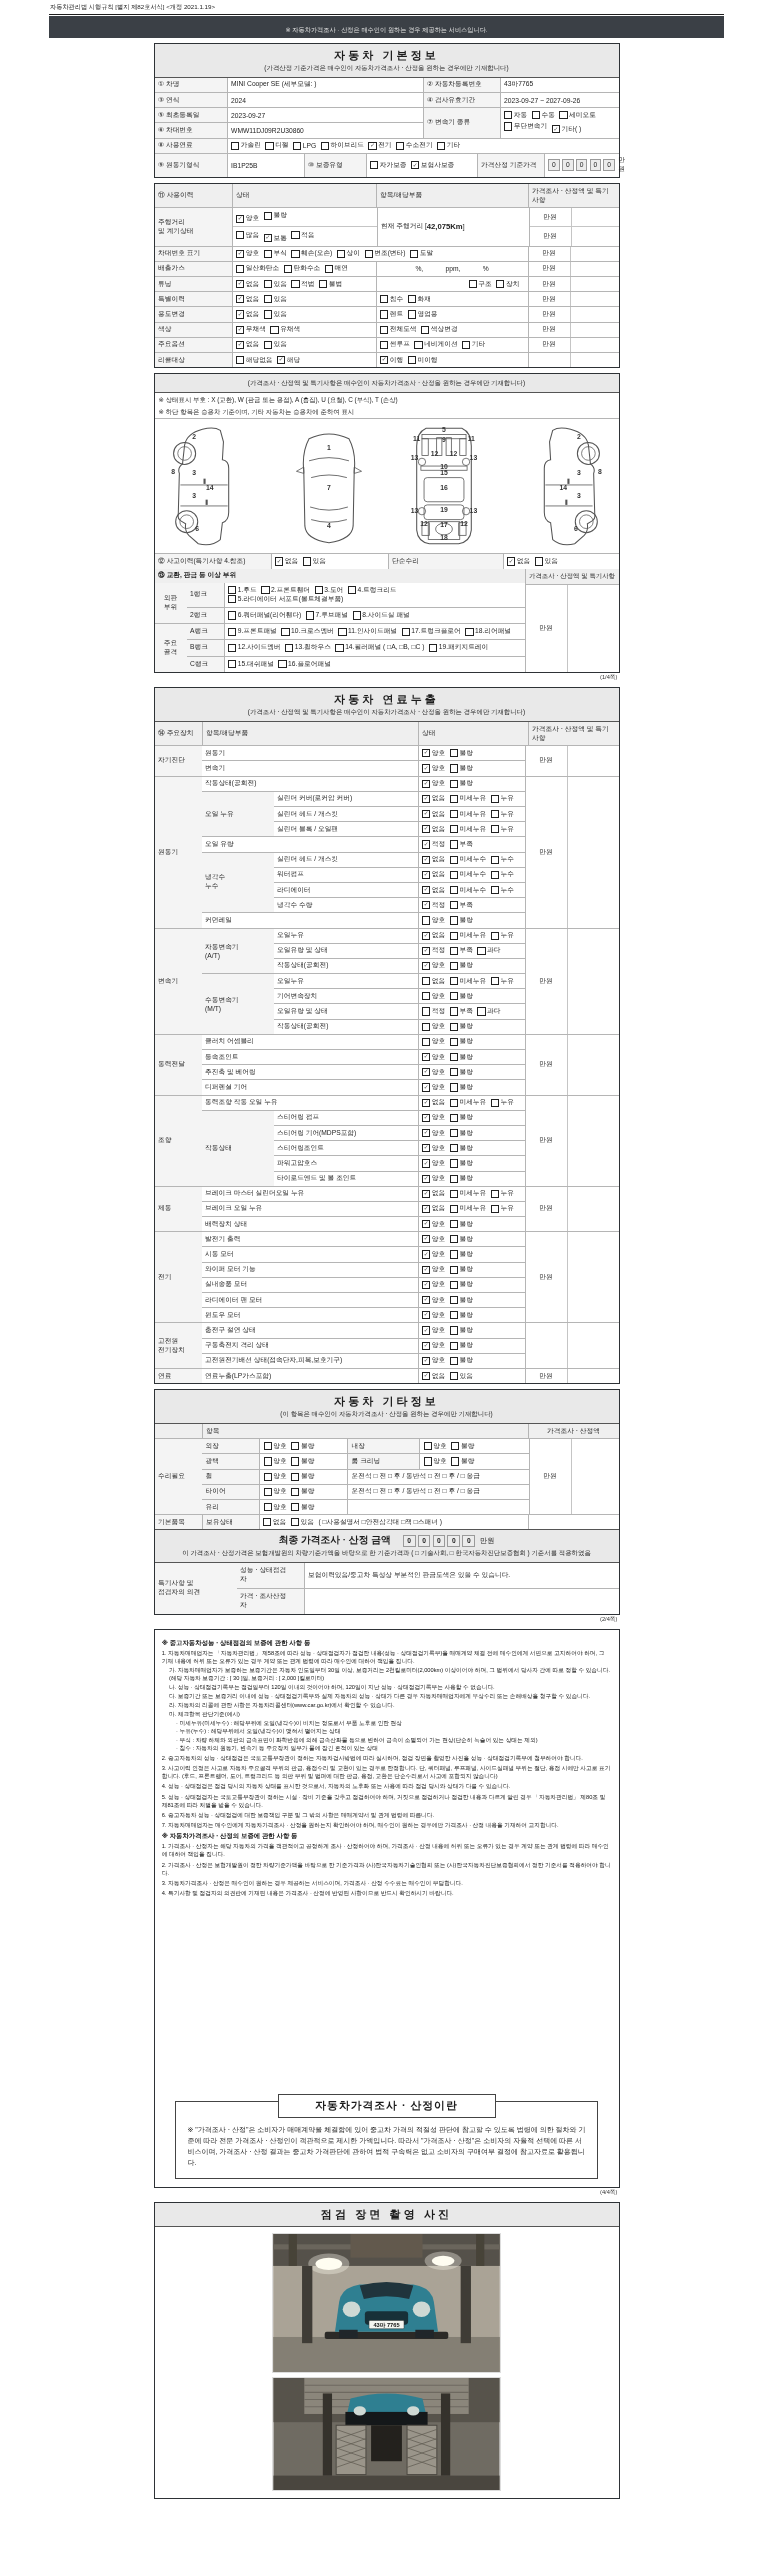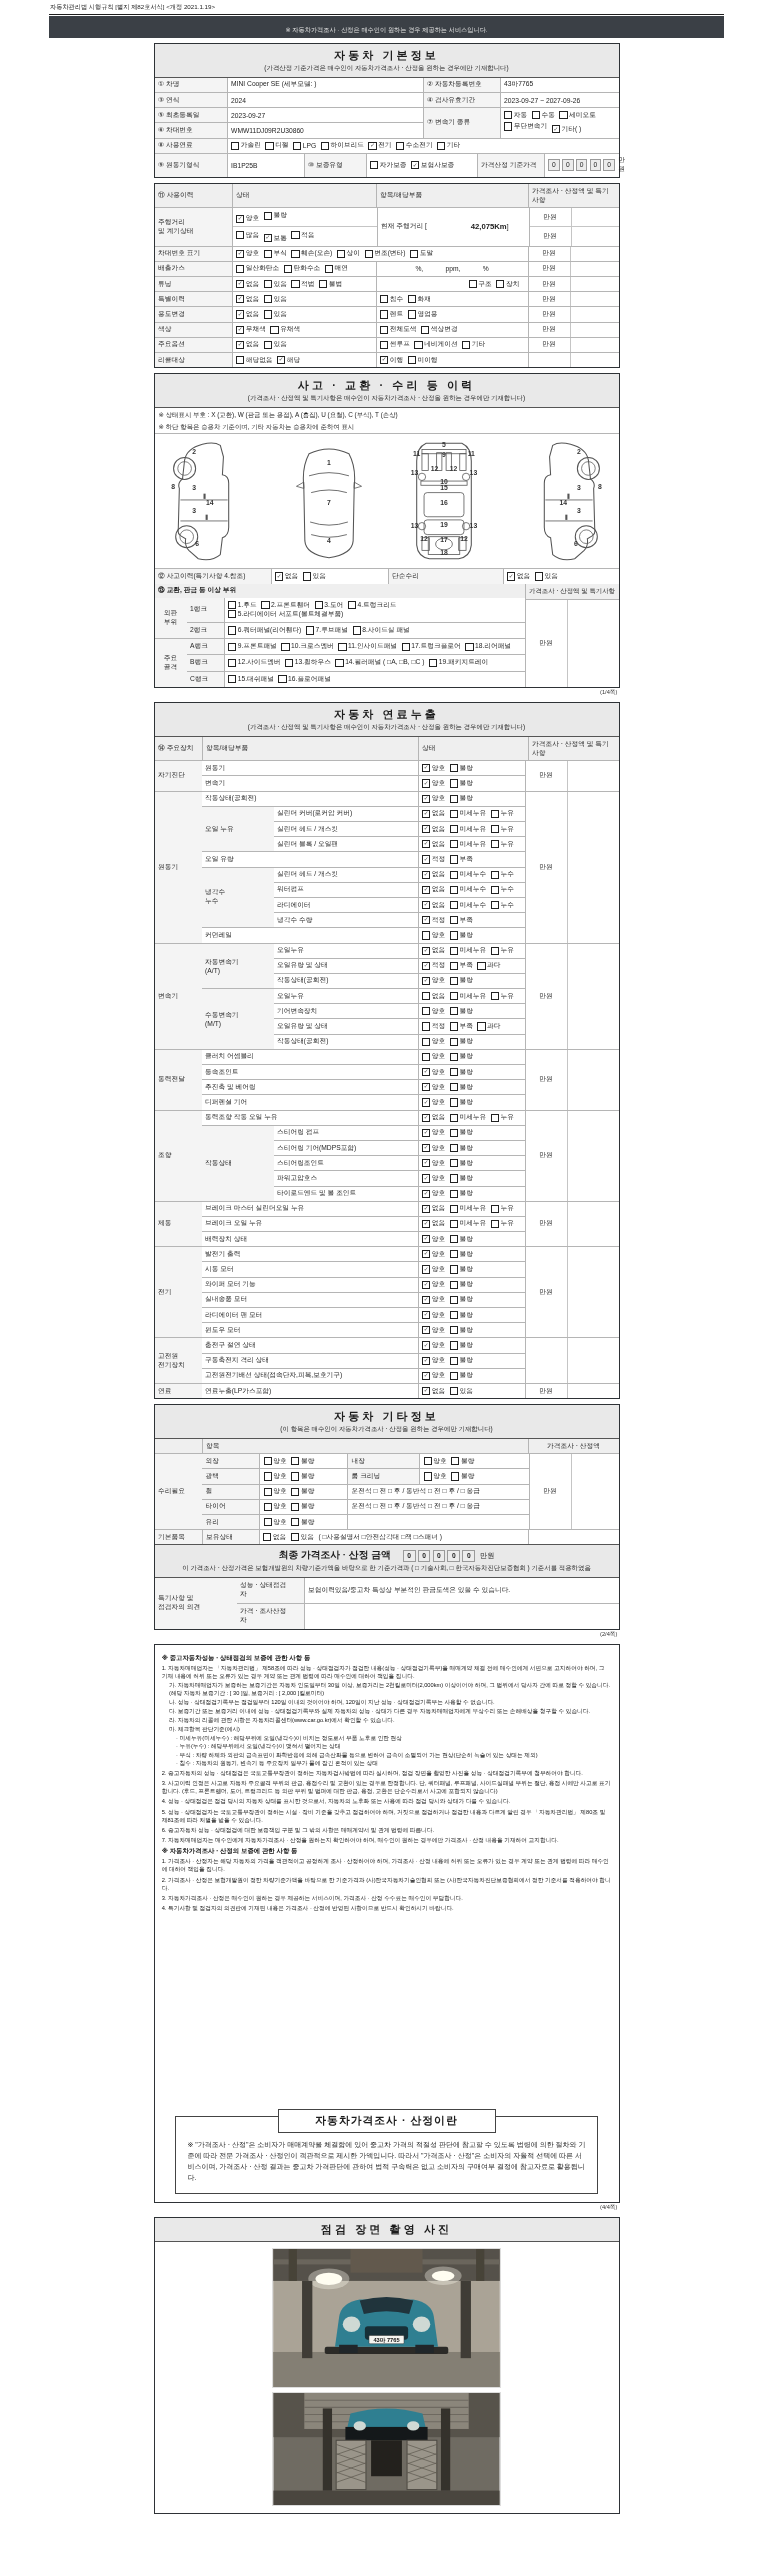--- a/index.html
+++ b/index.html
@@ -34,21 +34,21 @@
   .noticebody{font-size:5.7px;line-height:8px;padding:5.2px 7.2px;color:#111;}
   .noticebody .nh{font-weight:bold;font-size:6.4px;margin:3.6px 0 1.5px 0;}
   .noticebody .ni0{margin:2.1px 0 0 0;}
   .noticebody .ni1{margin:1px 0 0 7.2px;}
   .noticebody .ni2{margin:0.5px 0 0 14.4px;}
   .pbox{border:1px solid #444;margin:7.2px 20.6px 8.2px 20.6px;padding-bottom:7.2px;}
   .pboxtitle{border:1px solid #444;width:216px;margin:-8.2px auto 5.2px auto;background:#fff;text-align:center;font-size:10.8px;font-weight:bold;padding:4.1px 0;letter-spacing:1px;}
   .pboxbody{font-size:7px;line-height:10.8px;padding:2.1px 11.3px;}
   .photoarea{display:flex;flex-direction:column;align-items:center;padding:6.2px 0 3.1px 0;background:#fff;}
   .photoarea svg{display:block;margin-bottom:4.1px;border:0.5px solid #ddd;}
-  .b{font-weight:bold;padding-left:44px;}
+  .b{font-weight:bold;}
   svg text{font-family:"Liberation Sans","DejaVu Sans",sans-serif;}
 </style>
 </head>
 <body>
 
 <div class="page">
   <div class="topmeta">자동차관리법 시행규칙 [별지 제82호서식] &lt;개정 2021.1.19&gt;</div>
   <div class="toprule"></div>
 
   <div class="darkband">
@@ -439,21 +439,20 @@
             <div class="pricecol">
               <div class="won"></div>
               <div style="flex: 1 1 0%;"></div>
             </div>
           </div>
         </div>
     </div>
 
     <div class="sec">
       <div class="secband">
-        <div class="st">사고 · 교환 · 수리 등 이력</div>
         <div class="sn">(가격조사 · 산정액 및 특기사항은 매수인이 자동차가격조사 · 산정을 원하는 경우에만 기재합니다)</div>
       </div>
       <div class="legend">※ 상태표시 부호 : X (교환), W (판금 또는 용접), A (흠집), U (요철), C (부식), T (손상)</div>
       <div class="legend">※ 하단 항목은 승용차 기준이며, 기타 자동차는 승용차에 준하여 표시</div>
       <div class="diagrow" id="diagrams">
           <svg width="106" height="126" viewBox="0 0 200 240">
             <path d="M78,12 Q100,6 112,14 L118,36 L116,70 Q128,72 128,86 L128,170 Q128,186 116,190 L112,222 Q96,236 70,230 L52,214 Q44,206 46,192 L36,186 Q30,182 32,172 L34,96 Q30,86 40,78 L44,42 Q48,20 78,12 Z" fill="none" stroke="#555" stroke-width="2"></path>
             <circle cx="44" cy="58" r="21" fill="none" stroke="#555" stroke-width="2"></circle>
             <circle cx="44" cy="58" r="13" fill="none" stroke="#555" stroke-width="1.4"></circle>
             <circle cx="48" cy="188" r="21" fill="none" stroke="#555" stroke-width="2"></circle>

